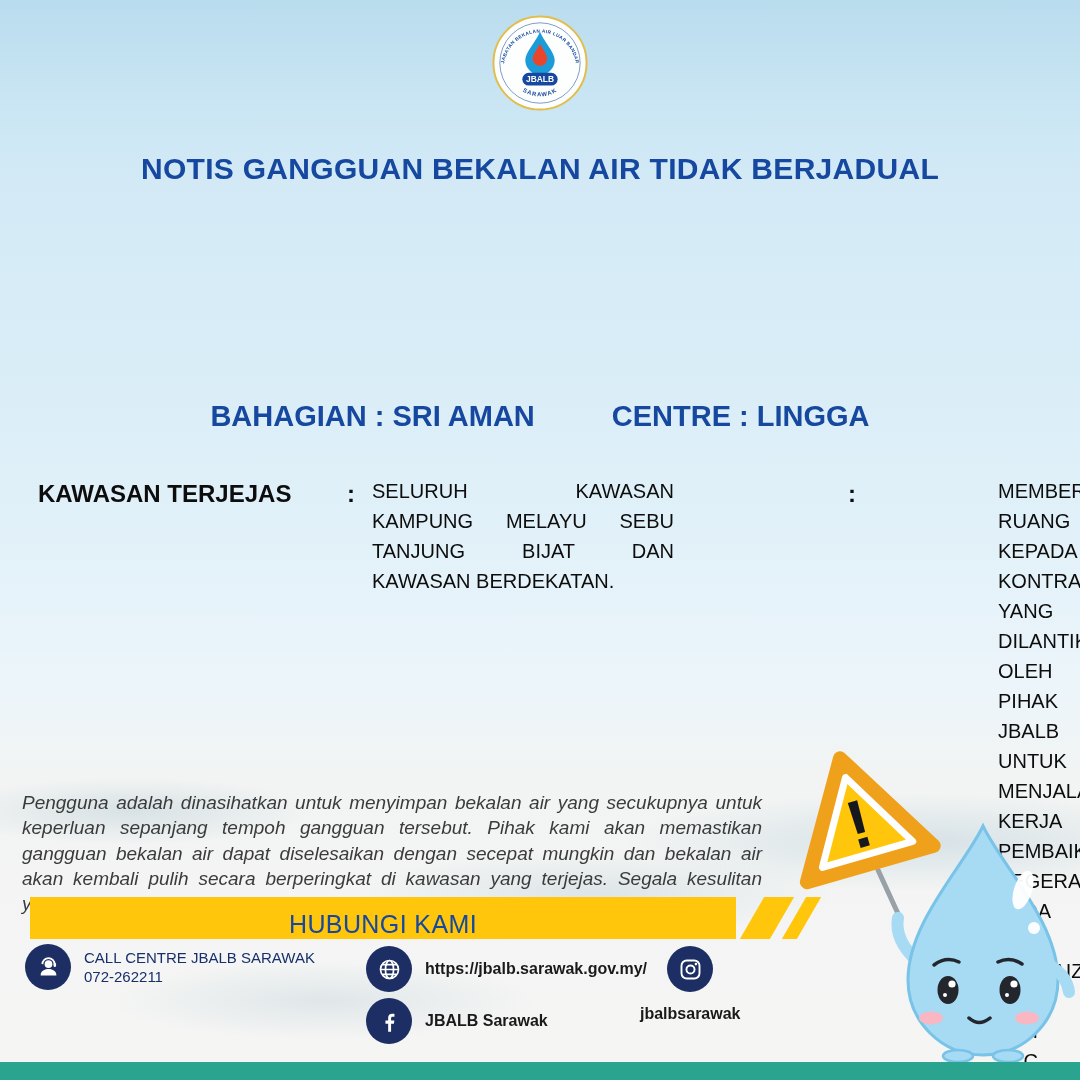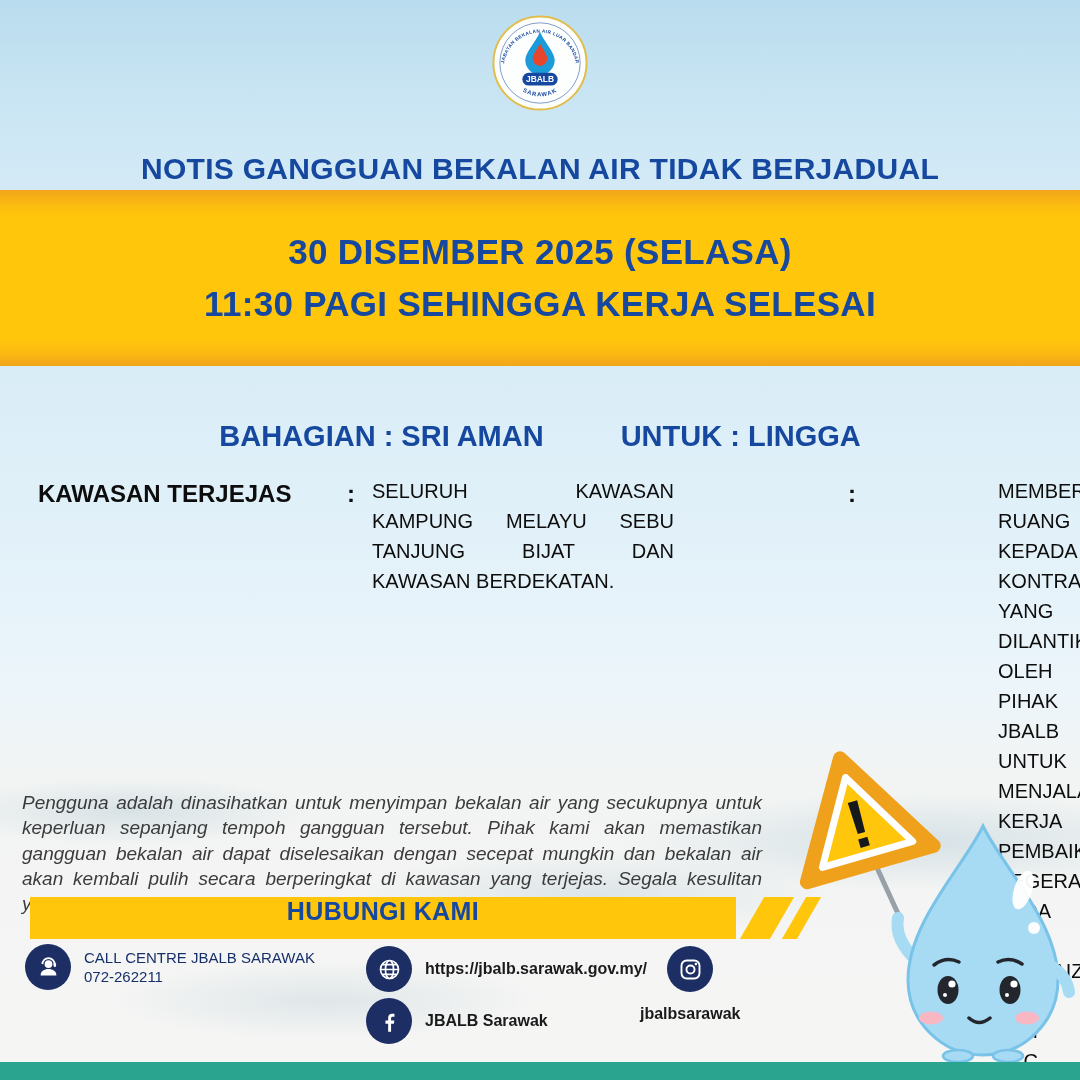--- a/index.html
+++ b/index.html
@@ -31,40 +31,40 @@
   }
 
   .banner{
     position:absolute; top:190px; left:0; right:0; height:176px;
     display:flex; flex-direction:column; justify-content:center; align-items:center; gap:12px;
     background:linear-gradient(180deg,#f2a51a 0%,#fdbd10 9%,#ffc60b 15%,#ffc60b 85%,#fdbd10 91%,#f2a51a 100%);
   }
   .banner-line{ font-size:35px; font-weight:700; color:#1648a0; letter-spacing:.3px; }
 
   .region{
-    position:absolute; top:420px; left:0; width:100%;
+    position:absolute; top:400px; left:0; width:100%;
     display:flex; justify-content:center; gap:77px;
     font-size:29px; font-weight:700; color:#1648a0;
   }
 
   .details{ position:absolute; top:476px; left:38px; right:40px; display:flex; flex-direction:row; gap:32px; }
   .detail{ display:grid; grid-template-columns:292px 42px 1fr; color:#0d0d0d; }
   .detail-label{ font-size:24px; font-weight:700; line-height:1.5; }
   .detail-colon{ font-size:24px; font-weight:700; text-align:center; line-height:1.5; }
   .detail-value{ font-size:20px; font-weight:400; text-align:justify; line-height:1.5; }
 
   .disclaimer{
     position:absolute; top:790px; left:22px; width:740px;
     font-size:19px; font-style:italic; color:#3b3b3b; line-height:1.33; text-align:justify;
   }
 
   .contact-bar{
     position:absolute; top:897px; left:30px; width:706px; height:42px;
-    background:#ffc60b; display:flex; align-items:flex-start; justify-content:center;
-    font-size:25px; font-weight:700; color:#1648a0; letter-spacing:.4px;
+    background:#ffc60b; display:flex; align-items:flex-end; justify-content:center;
+    font-size:25px; font-weight:400; color:#1648a0; letter-spacing:.4px;
   }
   .stripe{ position:absolute; top:897px; height:42px; background:#ffc60b; transform:skewX(-30deg); }
   .stripe.s1{ left:752px; width:30px; }
   .stripe.s2{ left:794px; width:15px; }
 
   .cgroup{ position:absolute; display:flex; align-items:center; gap:13px; }
   .g-call{ left:25px;  top:944px; }
   .g-web{  left:366px; top:946px; }
   .g-ig{   left:640px; top:946px;flex-direction:column; }
   .g-fb{   left:366px; top:998px;text-align:center; }
@@ -106,28 +106,24 @@
         <path d="M50 18 C46 28 35 39 35 47 a15 15 0 0 0 30 0 C65 39 54 28 50 18 Z" fill="#1b9cd8"></path>
         <path d="M50 30 C48 35 42.5 41 42.5 45.5 a7.5 7.5 0 0 0 15 0 C57.5 41 52 35 50 30 Z" fill="#e8452c"></path>
       </g>
       <rect x="32" y="60" width="36" height="13" rx="6.5" fill="#1648a0"></rect>
       <text x="50" y="69.6" text-anchor="middle" font-size="8.6" font-weight="bold" fill="#ffffff">JBALB</text>
     </svg>
   </div>
 
   <h1 class="title">NOTIS GANGGUAN BEKALAN AIR TIDAK BERJADUAL</h1>
 
-  <div class="banner">
-    <div class="banner-line">30 DISEMBER 2025 (SELASA)</div>
-    <div class="banner-line">11:30 PAGI SEHINGGA KERJA SELESAI</div>
-  </div>
 
   <div class="region">
     <span>BAHAGIAN : SRI AMAN</span>
-    <span>UNTUK : LINGGA</span>
+    <span>CENTRE : LINGGA</span>
   </div>
 
   <div class="details">
     <div class="detail">
       <div class="detail-label">KAWASAN TERJEJAS</div>
       <div class="detail-colon">:</div>
       <div class="detail-value">SELURUH KAWASAN KAMPUNG MELAYU SEBU TANJUNG BIJAT DAN KAWASAN BERDEKATAN.</div>
     </div>
     <div class="detail">
       <div class="detail-colon">:</div>

